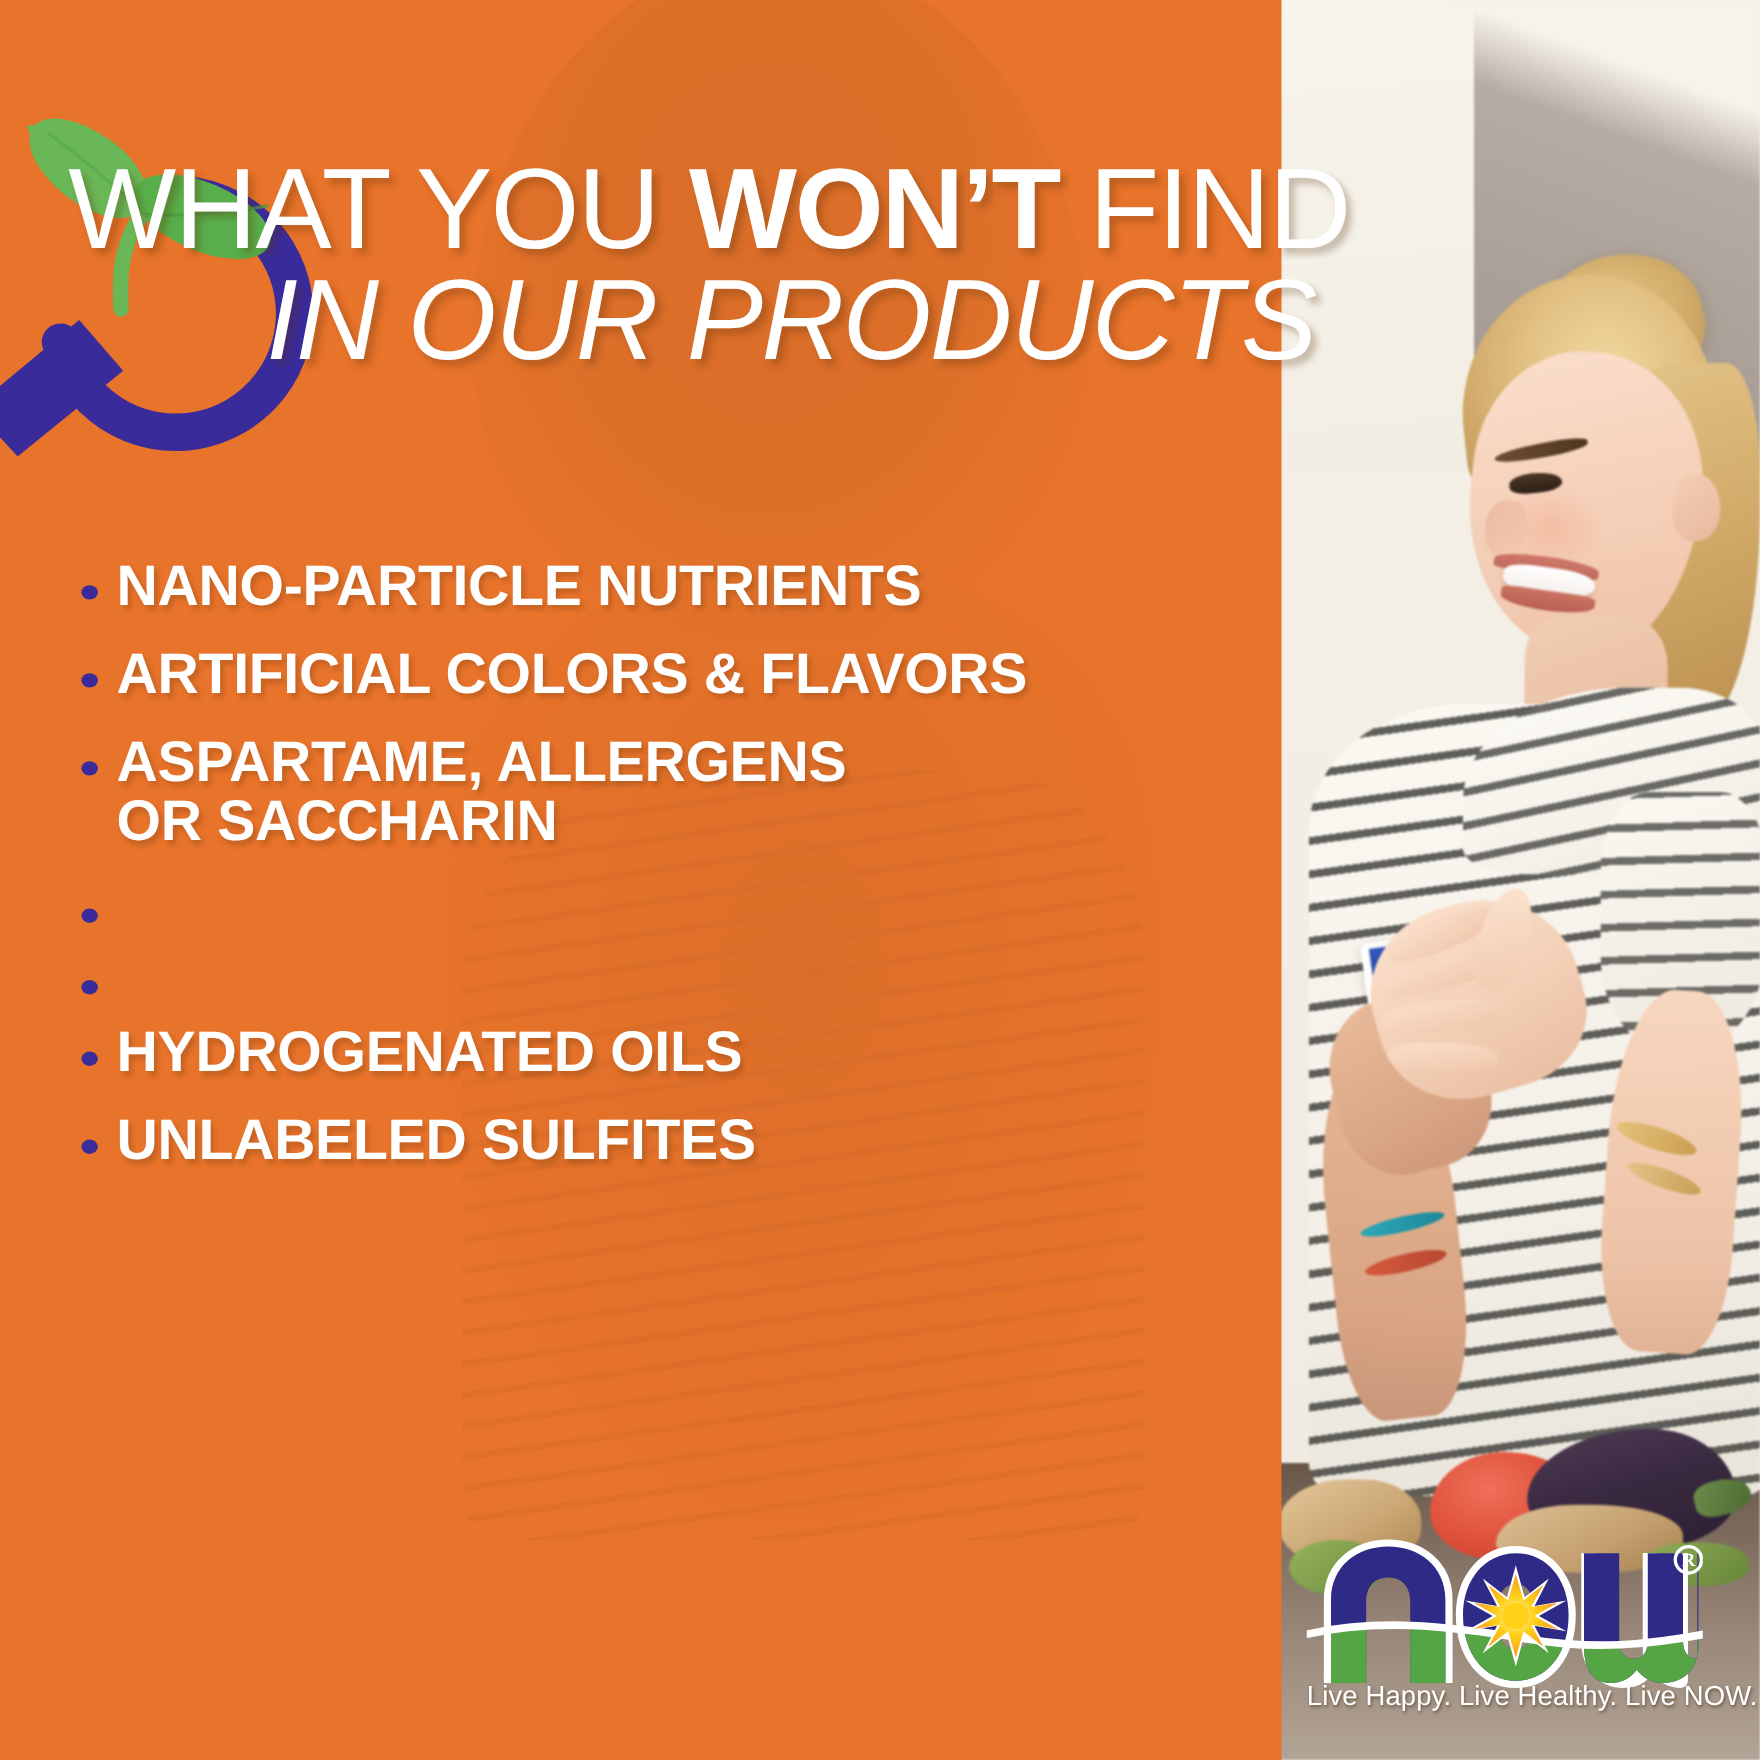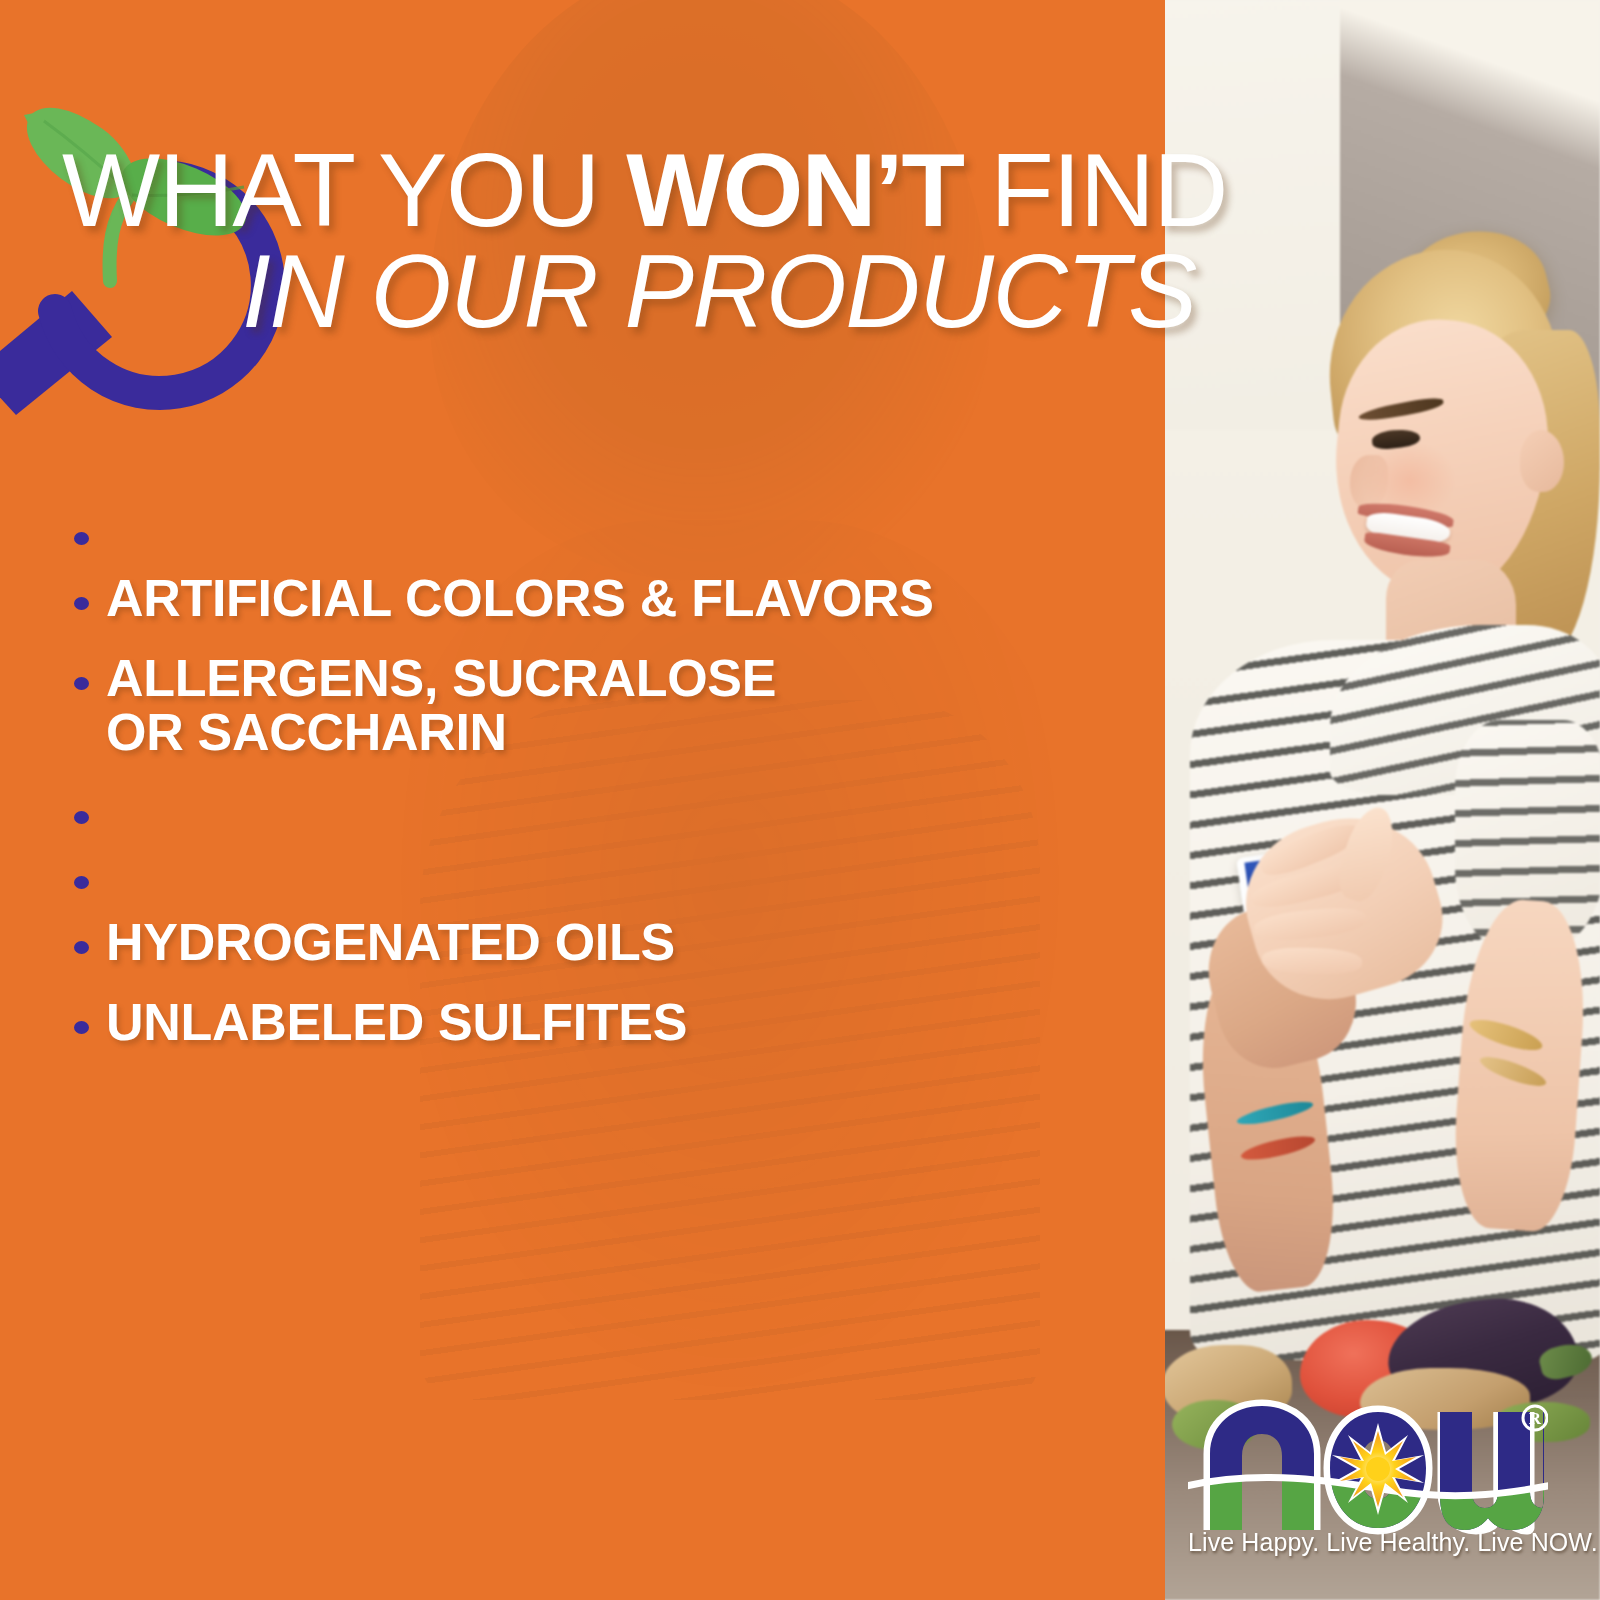--- a/index.html
+++ b/index.html
@@ -449,30 +449,31 @@
     <span class="l1">
       <span>WHAT YOU </span><span class="em">WON’T</span><span> FIND</span>
     </span>
     <span class="l2">IN OUR PRODUCTS</span>
   </div>
 
   <div class="bullet-list">
 
     <div class="bullet-item">
       <span class="bullet-dot"></span>
+      <span class="bullet-text">NANO-PARTICLE NUTRIENTS</span>
     </div>
 
     <div class="bullet-item">
       <span class="bullet-dot"></span>
       <span class="bullet-text">ARTIFICIAL COLORS &amp; FLAVORS</span>
     </div>
 
     <div class="bullet-item">
       <span class="bullet-dot"></span>
-      <span class="bullet-text">ALLERGENS, SUCRALOSE
+      <span class="bullet-text">ASPARTAME, ALLERGENS
 OR SACCHARIN</span>
     </div>
 
     <div class="bullet-item">
       <span class="bullet-dot"></span>
     </div>
 
     <div class="bullet-item">
       <span class="bullet-dot"></span>
     </div>

